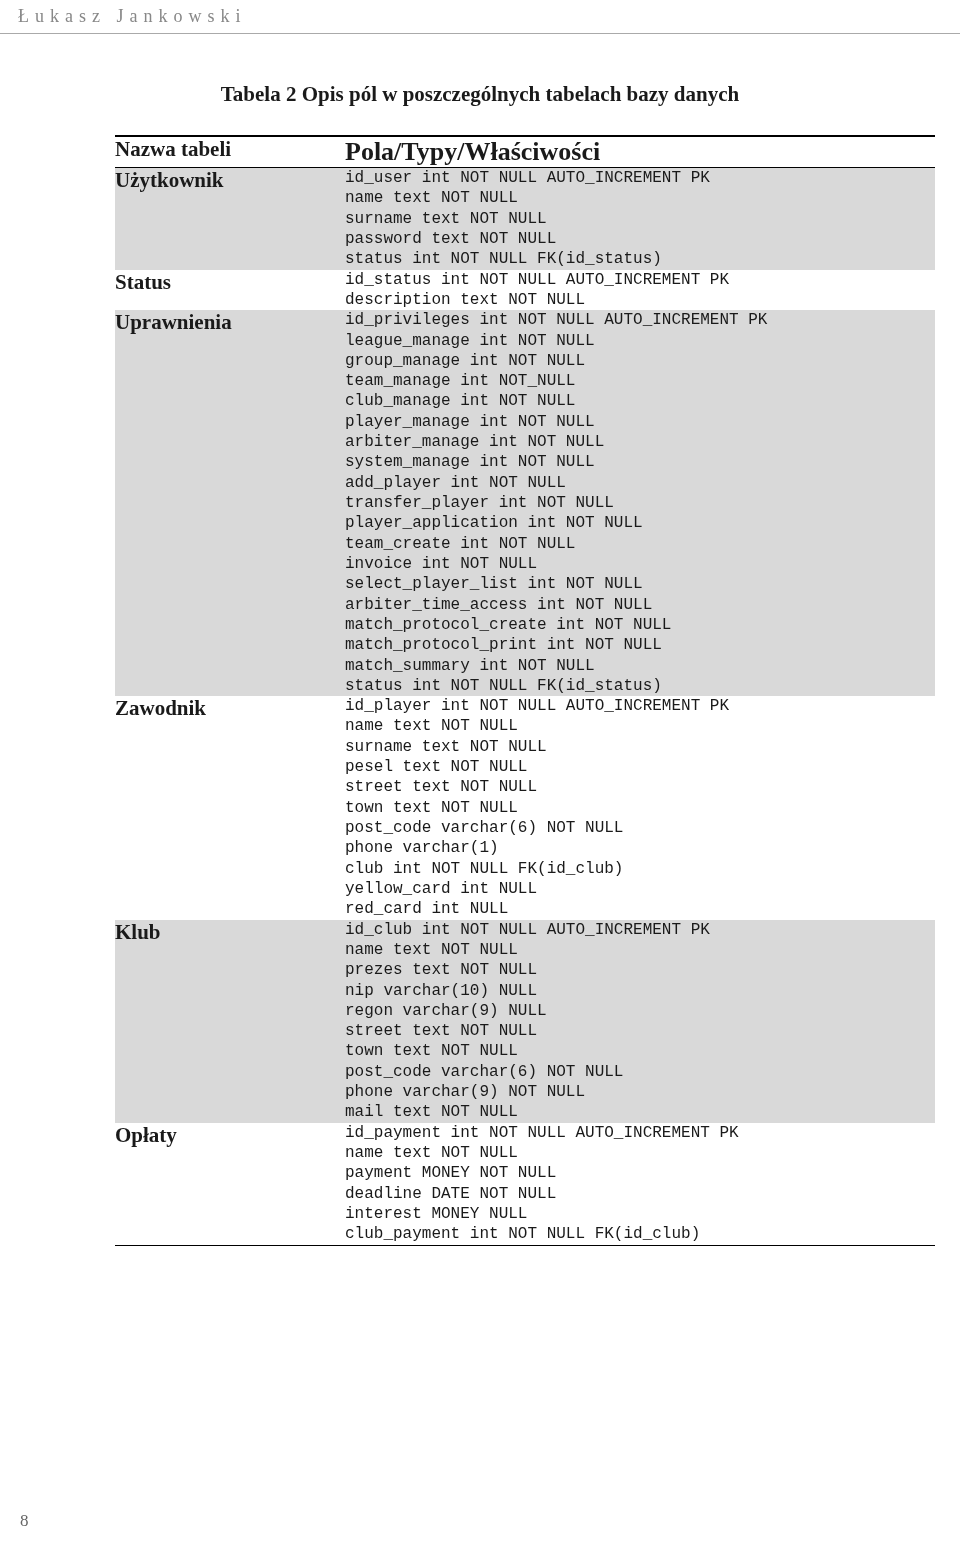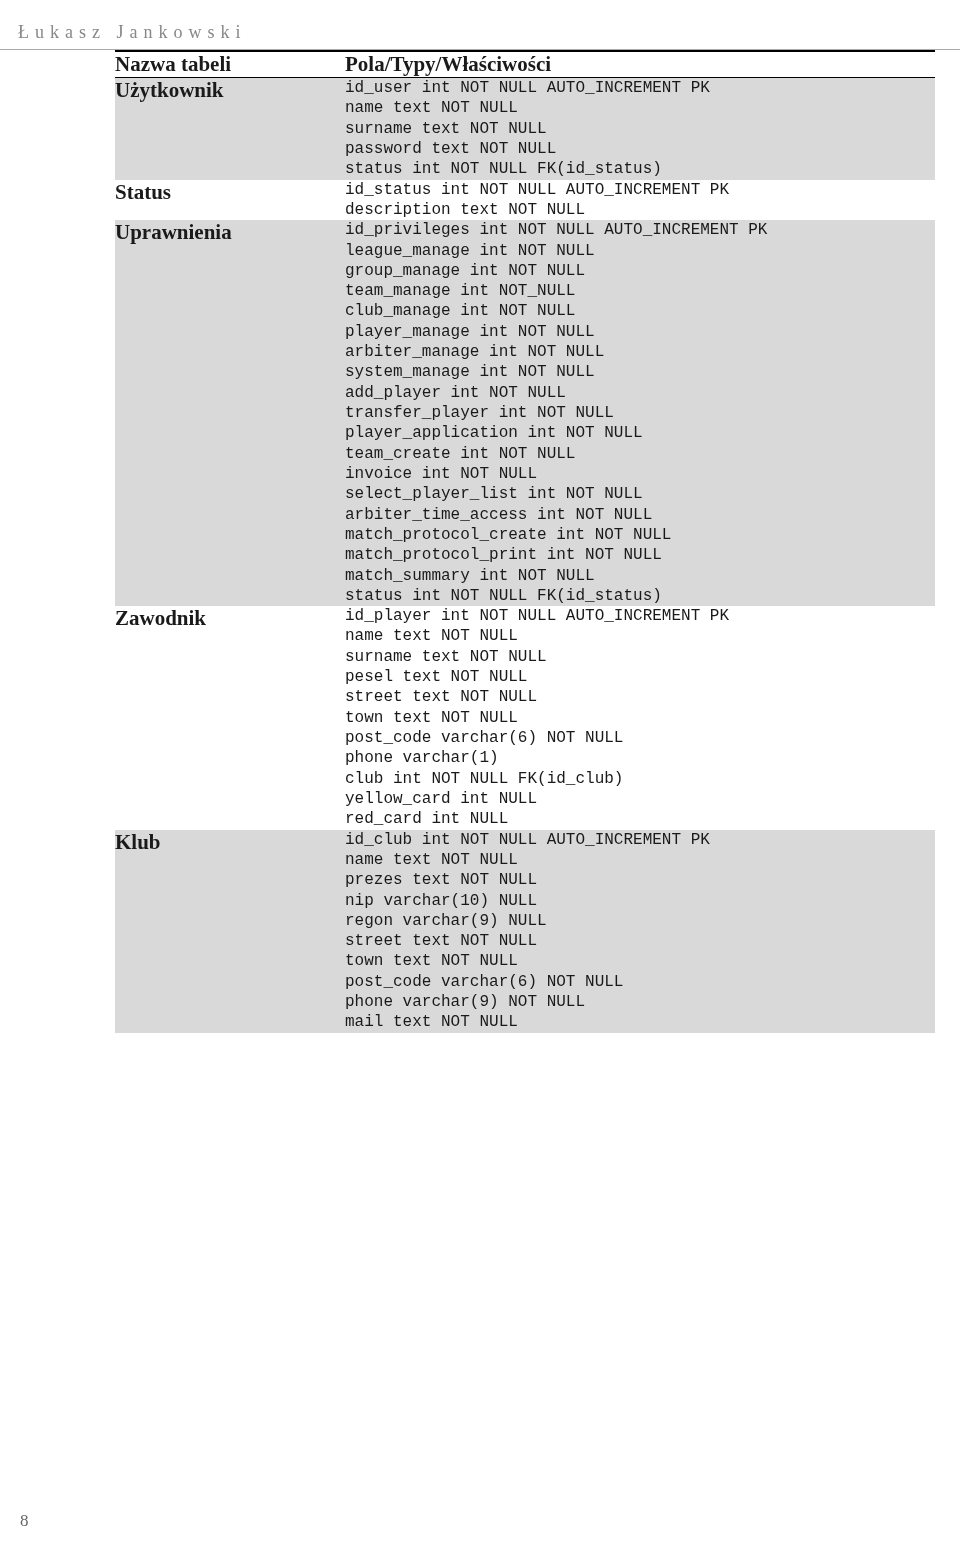--- a/index.html
+++ b/index.html
@@ -9,21 +9,21 @@
     width: 960px;
     background: #ffffff;
     font-family: Georgia, "Times New Roman", serif;
     color: #1a1a1a;
   }
   .page {
     width: 960px;
     min-height: 1549px;
     position: relative;
     box-sizing: border-box;
-    padding: 16px 0 40px 0;
+    padding: 0 0 40px 0;
   }
   .running-header {
     font-family: Georgia, serif;
     letter-spacing: 6px;
     font-size: 18px;
     color: #888888;
     padding: 6px 0 6px 18px;
     border-bottom: 1px solid #aaaaaa;
   }
   .caption {
@@ -54,21 +54,21 @@
   }
   .hdr-left {
     font-family: Georgia, serif;
     font-size: 21px;
     font-weight: normal;
     padding: 6px 0;
     margin-left: 25px;
   }
   .hdr-right {
     font-family: Georgia, serif;
-    font-size: 21px;
+    font-size: 26px;
     font-weight: normal;
     padding: 6px 0;
   }
   .row-name {
     font-family: Georgia, serif;
     font-size: 21px;
     font-weight: bold;
     padding: 4px 0 0 0;
   }
   .mono-block {
@@ -92,20 +92,21 @@
     color: #666666;
     font-family: Georgia, serif;
   }
 </style>
 </head>
 <body>
 <div class="page">
 
 <div class="running-header">Łukasz Jankowski</div>
 
+<div class="caption">Tabela 2 Opis pól w poszczególnych tabelach bazy danych</div>
 
 <table class="tbl">
   <colgroup>
     <col class="col-left">
     <col class="col-right">
   </colgroup>
   <tbody>
         <tr class="hdr-row">
     <td class="hdr-left"><b>Nazwa tabeli</b></td>
     <td class="hdr-right"><b>Pola/Typy/Właściwości</b></td>
@@ -171,18 +172,27 @@
 prezes text NOT NULL
 nip varchar(10) NULL
 regon varchar(9) NULL
 street text NOT NULL
 town text NOT NULL
 post_code varchar(6) NOT NULL
 phone varchar(9) NOT NULL
 mail text NOT NULL</td>
   </tr>
 
+  <tr class="last-row">
+    <td class="row-name">Opłaty</td>
+    <td class="mono-block">id_payment int NOT NULL AUTO_INCREMENT PK
+name text NOT NULL
+payment MONEY NOT NULL
+deadline DATE NOT NULL
+interest MONEY NULL
+club_payment int NOT NULL FK(id_club)</td>
+  </tr>
 </tbody>
     </table>
 
 <div class="page-num">8</div>
 
 </div>
 
 </body></html>

